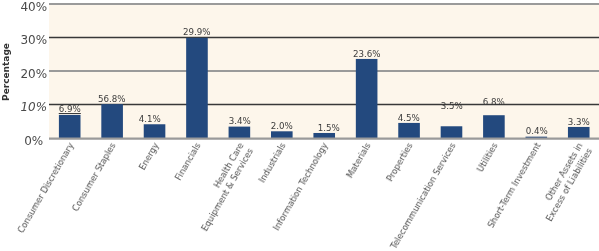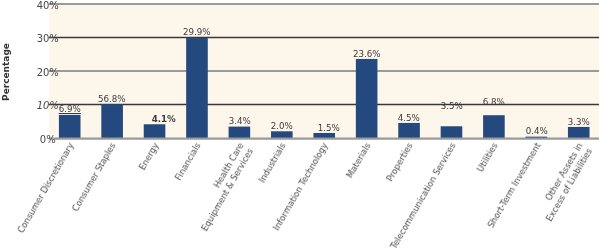--- a/index.html
+++ b/index.html
@@ -1,21 +1,21 @@
 <!DOCTYPE html>
 <html><head>
 <meta charset="utf-8">
 <style>
   html,body{margin:0;padding:0;background:#ffffff;}
   body{width:599px;height:251px;overflow:hidden;
        font-family:"DejaVu Sans",sans-serif;}
   #chart{position:relative;width:599px;height:251px;background:#fff;overflow:hidden;}
   #gfx{position:absolute;left:0;top:0;}
   .ytick,.dlabel,.xlabel,.ytitle{will-change:transform;}
-  .ytick{position:absolute;font-size:10px;color:#4a4a4a;text-align:center;white-space:nowrap;padding-left:14px;}
+  .ytick{position:absolute;font-size:12px;color:#4a4a4a;text-align:center;white-space:nowrap;}
   .dlabel{position:absolute;font-size:8.7px;color:#3c3c3c;text-align:center;white-space:nowrap;}
   .xlabel{position:absolute;font-size:8.5px;color:#4a4a4a;
           transform-origin:100% 0%;transform:rotate(-60deg);
           white-space:nowrap;text-align:right;line-height:11px;}
   .ytitle{position:absolute;font-size:9px;font-weight:bold;color:#333;
           transform-origin:50% 50%;transform:rotate(-90deg);white-space:nowrap;text-align:center;}
 </style>
 </head>
 <body>
 
@@ -49,21 +49,21 @@
       <div class="ytick" style="left: 0px; width: 67.5px; top: 33.2px;">30%</div>
       <div class="ytick" style="left: 0px; width: 67.5px; top: -0.3px;">40%</div>
       <div class="dlabel" style="left: 44.9px; width: 49.6px; top: 104.485px; text-decoration: underline;">6.9%</div>
       <div class="xlabel" style="left: -233.1px; width: 300px; top: 141px;">
         <div>Consumer Discretionary</div>
       </div>
       <div class="dlabel" style="left: 87.32px; width: 49.6px; top: 93.765px;">56.8%</div>
       <div class="xlabel" style="left: -190.68px; width: 300px; top: 141px;">
         <div>Consumer Staples</div>
       </div>
-      <div class="dlabel" style="left: 139px; width: 49.6px; top: 113.865px; font-weight: bold;">4.1%</div>
+      <div class="dlabel" style="left: 125px; width: 49.6px; top: 113.865px;">4.1%</div>
       <div class="xlabel" style="left: -148.26px; width: 300px; top: 141px;">
         <div>Energy</div>
       </div>
       <div class="dlabel" style="left: 172.16px; width: 49.6px; top: 27.435px;">29.9%</div>
       <div class="xlabel" style="left: -105.84px; width: 300px; top: 141px;">
         <div>Financials</div>
       </div>
       <div class="dlabel" style="left: 214.58px; width: 49.6px; top: 116.21px;">3.4%</div>
       <div class="xlabel" style="left: -63.42px; width: 300px; top: 141px;">
         <div>Health Care</div>

